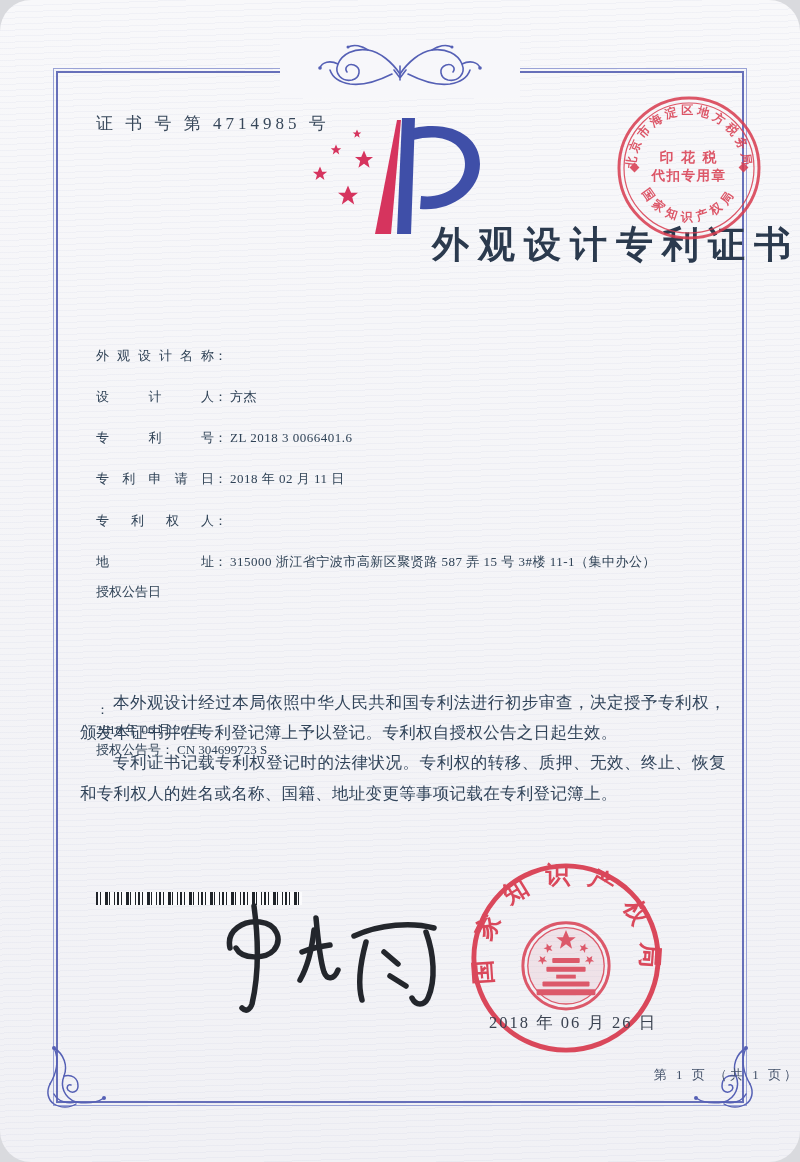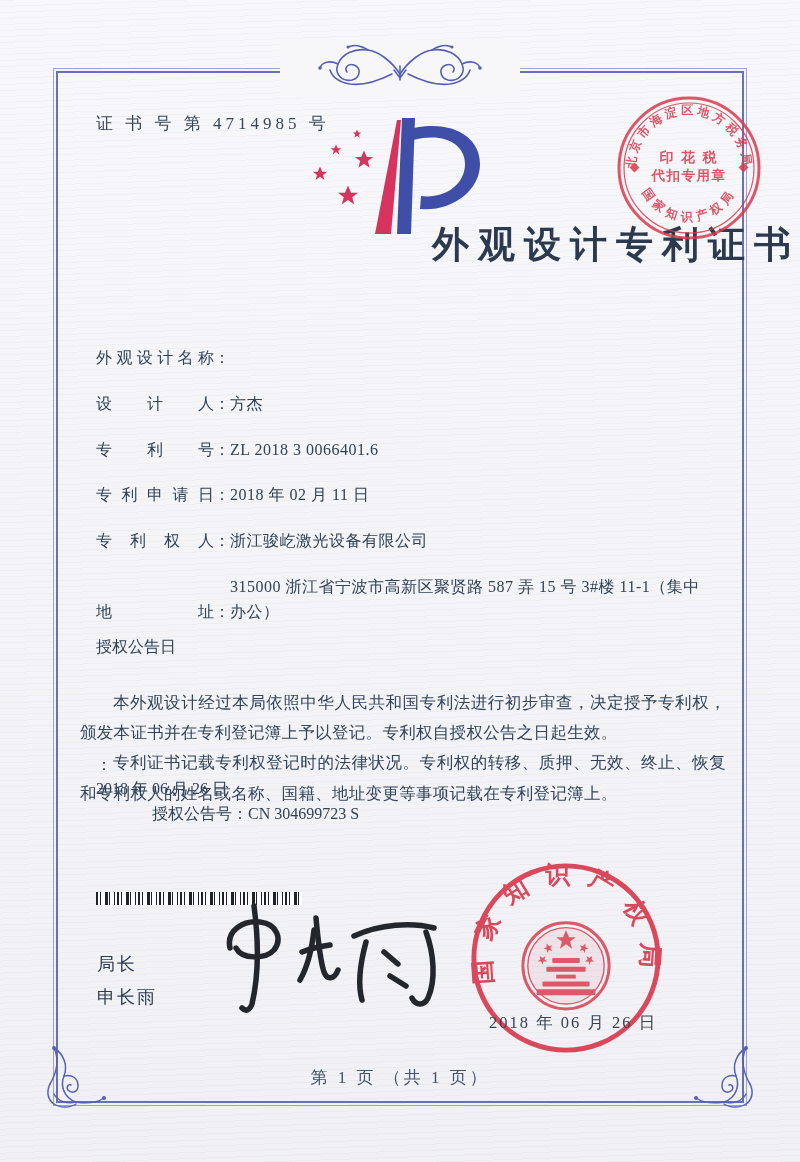--- a/index.html
+++ b/index.html
@@ -5,45 +5,46 @@
   * { margin:0; padding:0; box-sizing:border-box; }
   html,body { background:#d9dade; }
   body { font-family:"Liberation Serif","DejaVu Serif",serif; }
   .page {
     position:relative; width:800px; height:1162px; margin:0 auto;
     background:
       repeating-linear-gradient(178deg, rgba(140,150,195,0.07) 0 1px, rgba(255,255,255,0) 1px 6px),
       linear-gradient(180deg,#f8f8fa 0%,#f4f4f7 55%,#f1f1f5 100%);
     overflow:hidden;
     color:#2f4256;
+    border-radius:31px;
   }
   
   .frame { position:absolute; left:53px; top:68px; width:694px; height:1038px;
     border:1px solid #9aa3d6; }
   .frame::after { content:""; position:absolute; inset:2px; border:2px solid #4d58ae; opacity:.85; }
   .ornament-top { position:absolute; left:280px; top:40px; width:240px; height:58px; background:#f7f7fa; display:flex; align-items:center; justify-content:center; }
   .corner { position:absolute; width:74px; height:74px; }
   .corner.bl { left:40px; top:1040px; }
   .corner.br { left:686px; top:1040px; transform:scaleX(-1); }
 
   .cert-no { position:absolute; left:96px; top:112px; font-size:17px; letter-spacing:4px; color:#37475a; }
 
   .logo { position:absolute; left:298px; top:112px; width:204px; height:128px; }
 
   .title { position:absolute; left:0; top:220px; width:100%; text-align:right;
     font-size:37px; font-weight:700; letter-spacing:9px; color:#2b3a4e; }
 
-  .fields { position:absolute; left:96px; top:346px; width:614px; font-size:16px; }
+  .fields { position:absolute; left:96px; top:346px; width:614px; font-size:13px; }
   .frow { display:flex; align-items:flex-start; margin-bottom:21px; line-height:1.55; }
   .flabel { flex:0 0 118px; text-align:justify; text-align-last:justify; white-space:nowrap; }
   .fcolon { flex:0 0 16px; }
   .fvalue { flex:1 1 auto; letter-spacing:.5px; }
   .frow.addr { margin-bottom:10px;align-items:flex-end; }
   .grant-row { display:flex;flex-direction:column; }
-  .grant-row .pair2 { margin-left:56px; display:flex; }
+  .grant-row .pair2 { display:flex; }
   .grant-row .flabel2 { white-space:nowrap; }
 
   .paras { position:absolute; left:80px; top:688px; width:646px; font-size:16.5px;
     line-height:1.83; text-align:justify; color:#31445a; letter-spacing:.3px; }
   .paras p { text-indent:2em; }
 
   .barcode { position:absolute; left:96px; top:892px; width:206px; height:13px;
     background:repeating-linear-gradient(90deg,
       #20242a 0 2px, #fbfbfd 2px 4px, #20242a 4px 5px, #fbfbfd 5px 9px,
       #20242a 9px 12px, #fbfbfd 12px 13px, #20242a 13px 14px, #fbfbfd 14px 18px,
@@ -51,22 +52,22 @@
 
   .officer { position:absolute; left:97px; top:948px; font-size:18px; color:#2c3c50; line-height:1.85; letter-spacing:2px; }
 
   .signature { position:absolute; left:208px; top:896px; width:232px; height:122px; }
 
   .seal-bottom { position:absolute; left:468px; top:860px; width:196px; height:196px; opacity:.92; }
   .seal-date { position:absolute; left:489px; top:1012px; font-size:16.5px; letter-spacing:2px; color:#3a4250; z-index:5; }
 
   .seal-top { position:absolute; left:613px; top:92px; width:152px; height:152px; opacity:.85; z-index:4; }
 
-  .footer { position:absolute; left:0; top:1066px; width:100%; text-align:center;
-    font-size:17px; letter-spacing:3px; color:#44526a; }
+  .footer { position:absolute; left:0; top:1066px; width:100%; text-align:right;
+    font-size:13px; letter-spacing:3px; color:#44526a; }
 </style>
 </head>
 <body>
 
 <div class="page">
 
   <div class="frame"></div>
 
   <div class="ornament-top">
     <svg width="240" height="58" viewBox="0 0 240 58">
@@ -154,21 +155,20 @@
       <span class="fvalue">ZL 2018 3 0066401.6</span>
     </div>
     <div class="frow">
       <span class="flabel">专利申请日</span>
         <span class="fcolon">：</span>
       <span class="fvalue">2018 年 02 月 11 日</span>
     </div>
     <div class="frow">
       <span class="flabel">专利权人</span>
         <span class="fcolon">：</span>
-      <span class="fvalue">浙江骏屹激光设备有限公司</span>
     </div>
     <div class="frow addr">
       <span class="flabel">地址</span>
         <span class="fcolon">：</span>
       <span class="fvalue">315000 浙江省宁波市高新区聚贤路 587 弄 15 号 3#楼 11-1（集中办公）</span>
     </div>
     <div class="frow grant-row">
       <span class="flabel">授权公告日</span>
         <span class="fcolon">：</span>
       <span>2018 年 06 月 26 日</span>
@@ -180,24 +180,20 @@
     </div>
   </div>
 
   <div class="paras">
     <p>本外观设计经过本局依照中华人民共和国专利法进行初步审查，决定授予专利权，颁发本证书并在专利登记簿上予以登记。专利权自授权公告之日起生效。</p>
     <p>专利证书记载专利权登记时的法律状况。专利权的转移、质押、无效、终止、恢复和专利权人的姓名或名称、国籍、地址变更等事项记载在专利登记簿上。</p>
   </div>
 
   <div class="barcode"></div>
 
-  <div class="officer">
-    <div>局长</div>
-    <div>申长雨</div>
-  </div>
 
   <svg class="signature" viewBox="0 0 232 122">
     <g fill="none" stroke="#23262c" stroke-width="5.5" stroke-linecap="round" stroke-linejoin="round">
 
       <path d="M22,52 C18,34 36,24 52,26 C70,28 74,44 66,54 C58,63 34,64 28,52"></path>
       <path d="M46,10 C50,40 52,74 44,108 C42,114 38,116 34,112"></path>
 
       <path d="M106,34 C104,52 100,70 92,84"></path>
       <path d="M94,56 C104,52 114,50 122,49"></path>
       <path d="M108,22 C110,44 112,64 116,76 C119,84 126,84 130,74"></path>

